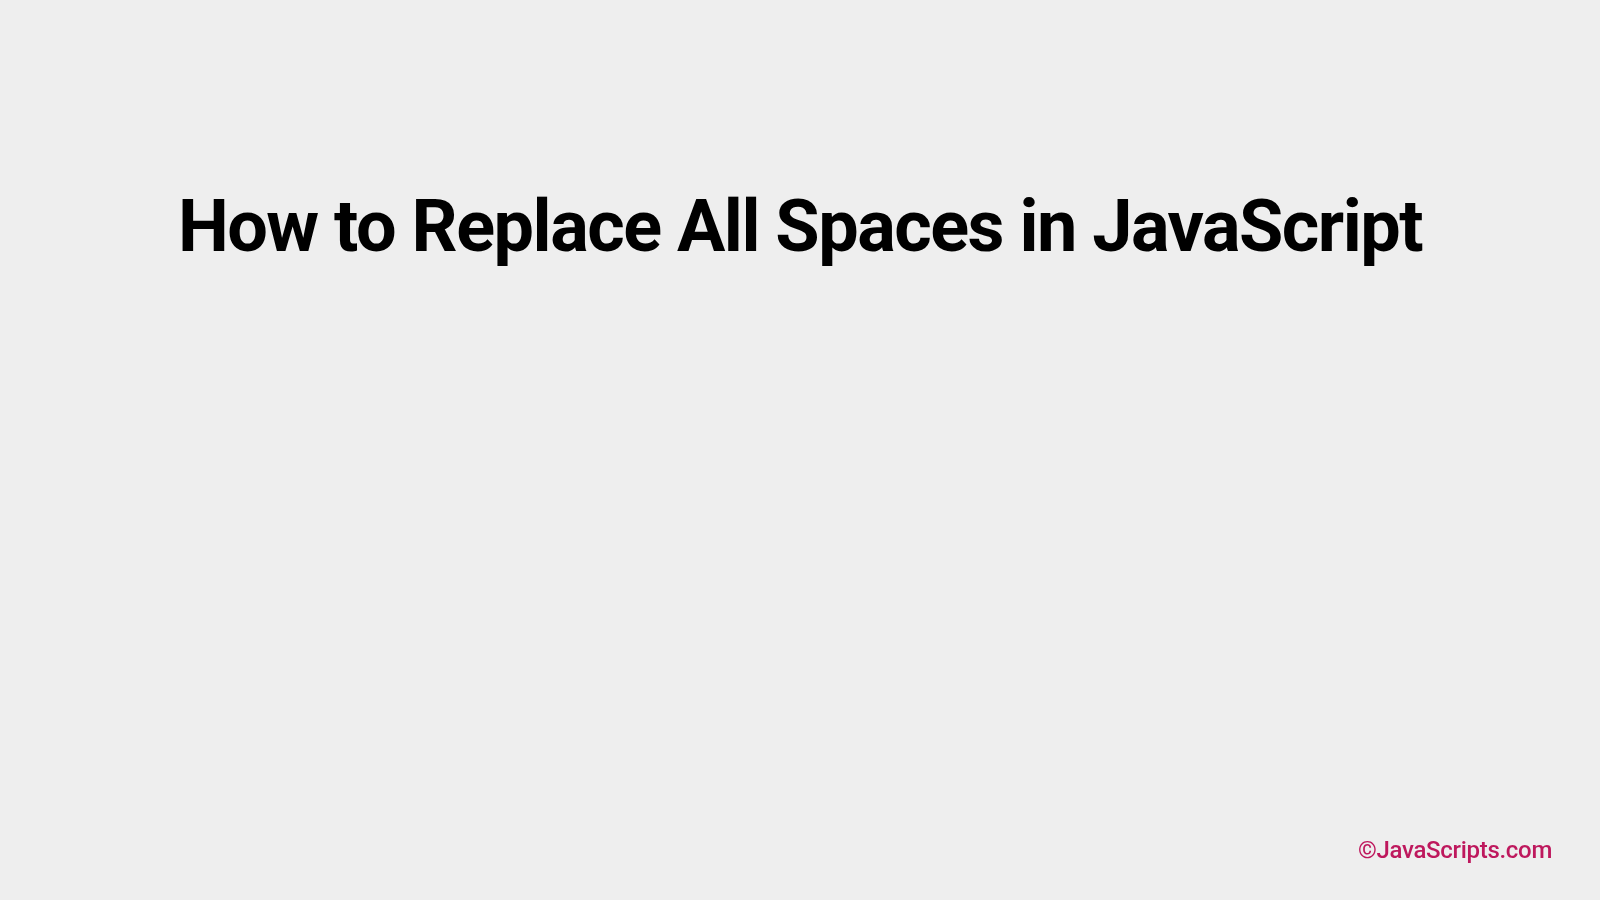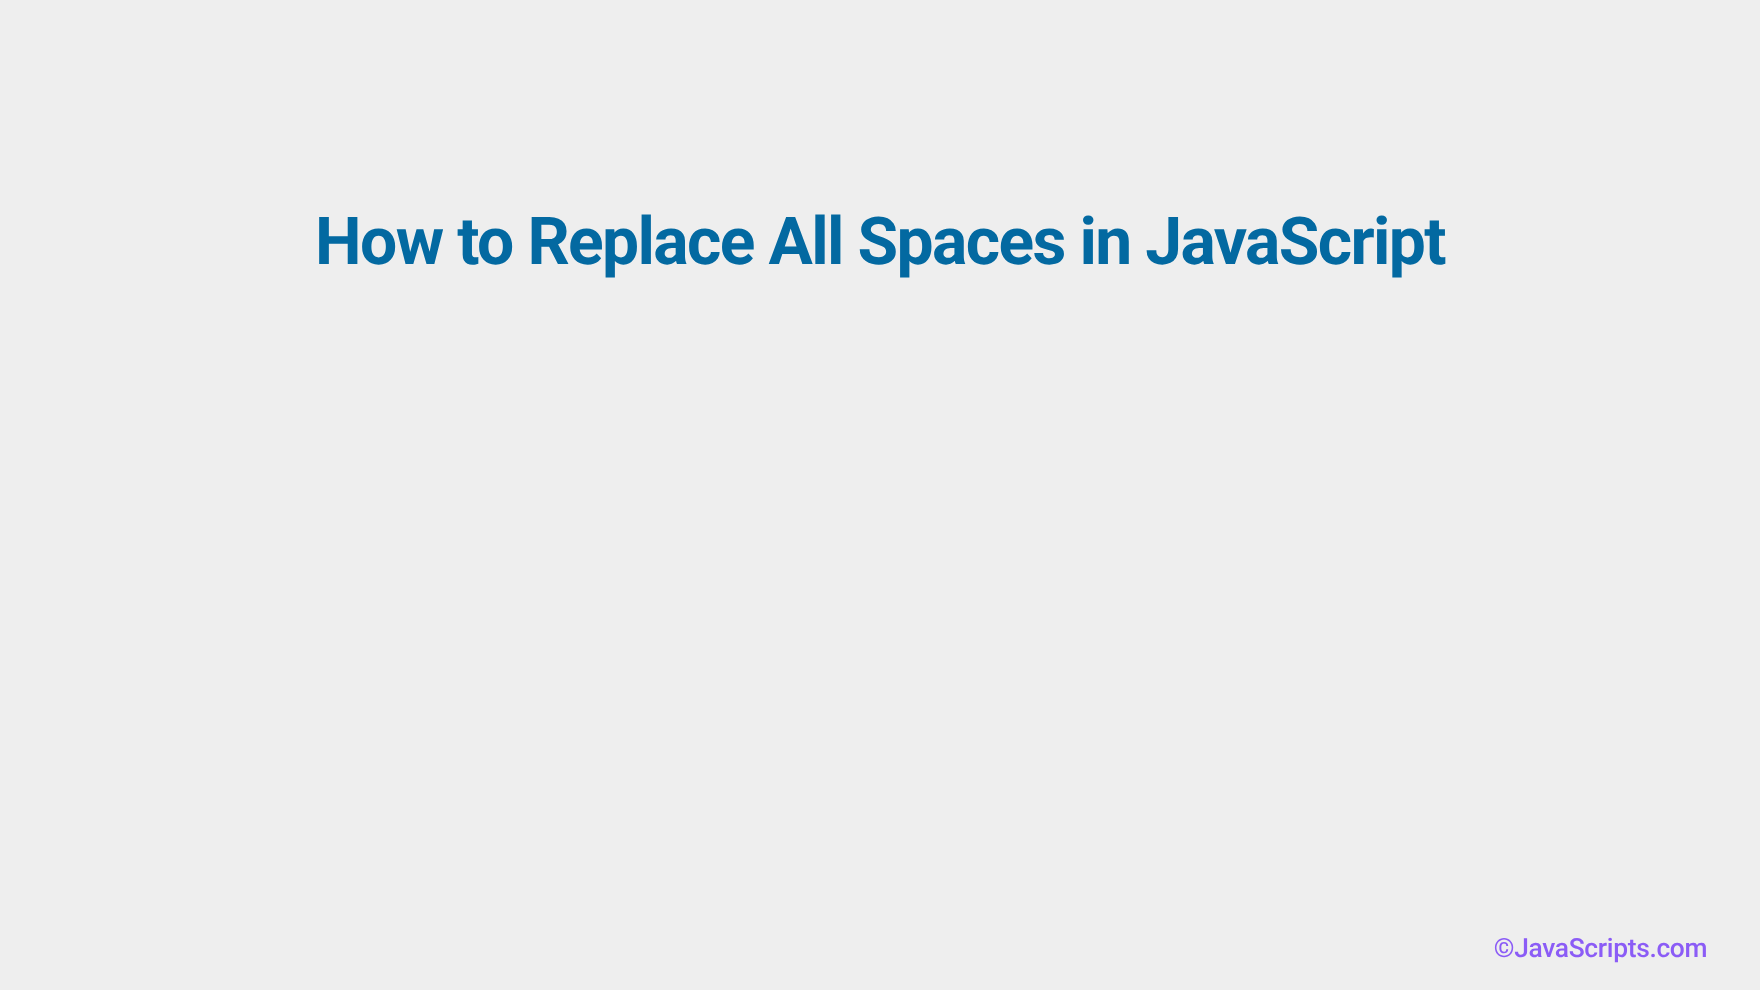--- a/index.html
+++ b/index.html
@@ -23,34 +23,34 @@
     .title-container {
       position: absolute;
       top: 185px;
       left: 0;
       right: 0;
       text-align: center;
       padding: 0 100px;
     }
     
     .title {
-      font-size: 60px;
+      font-size: 72px;
       font-weight: 700;
-      color: #0369a1;
+      color: #000000;
       line-height: 1.18;
       letter-spacing: -1.5px;
     }
     
     .footer {
       position: absolute;
-      bottom: 24px;
+      bottom: 36px;
       right: 48px;
       font-size: 24px;
       font-weight: 500;
-      color: #8b5cf6;
+      color: #be185d;
       letter-spacing: -0.3px;
     }
   </style>
 </head>
 <body>
 
 <div class="title-container">
   <h1 class="title">How to Replace All Spaces in JavaScript</h1>
 </div>
 

